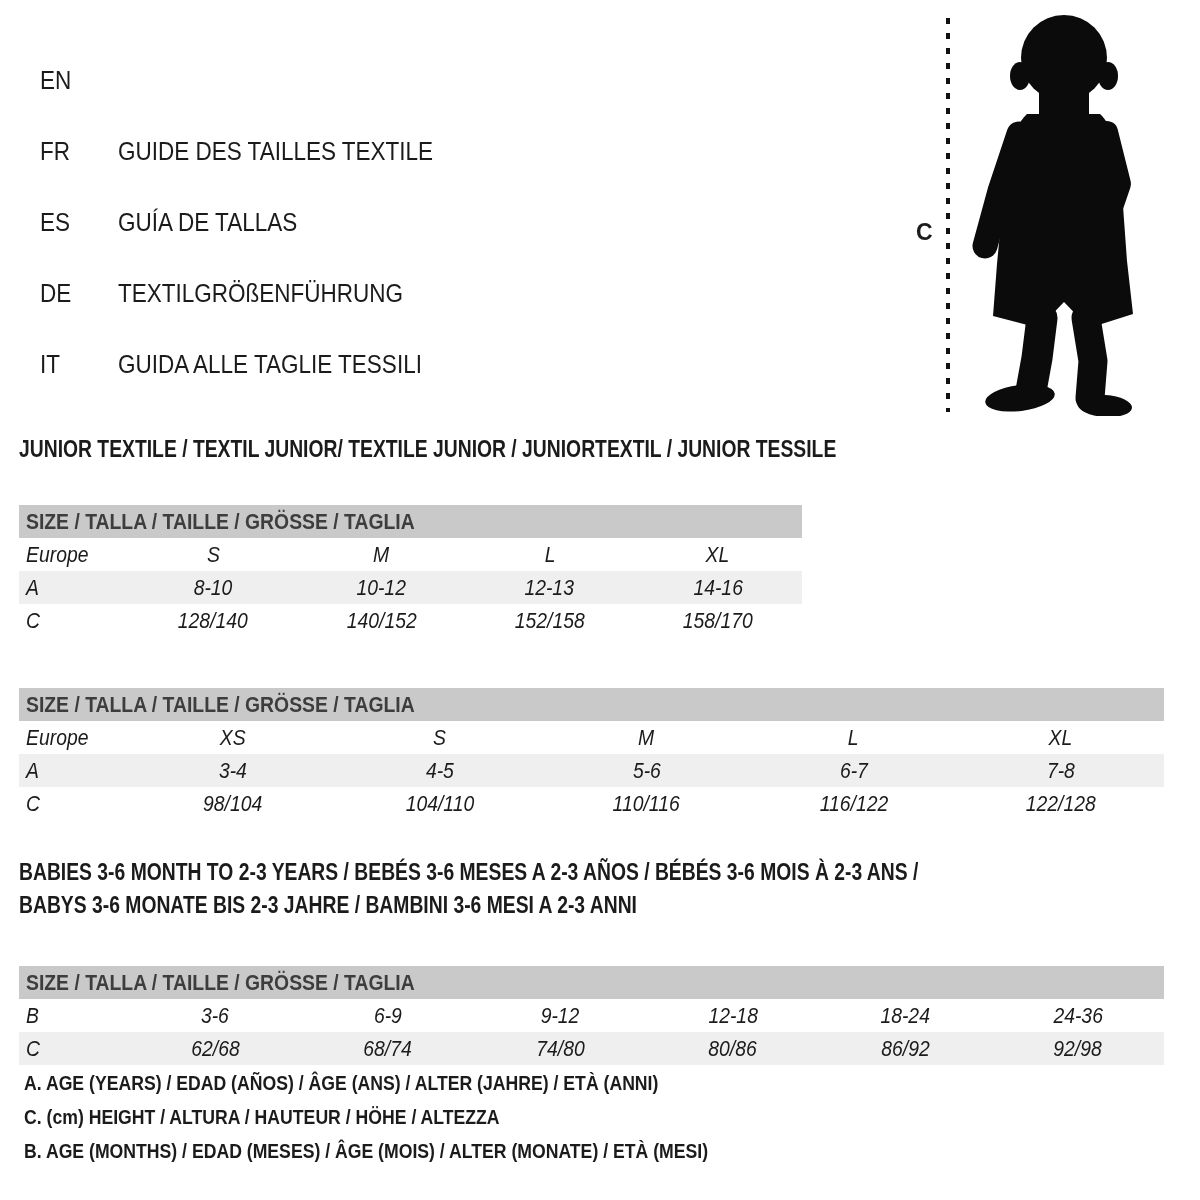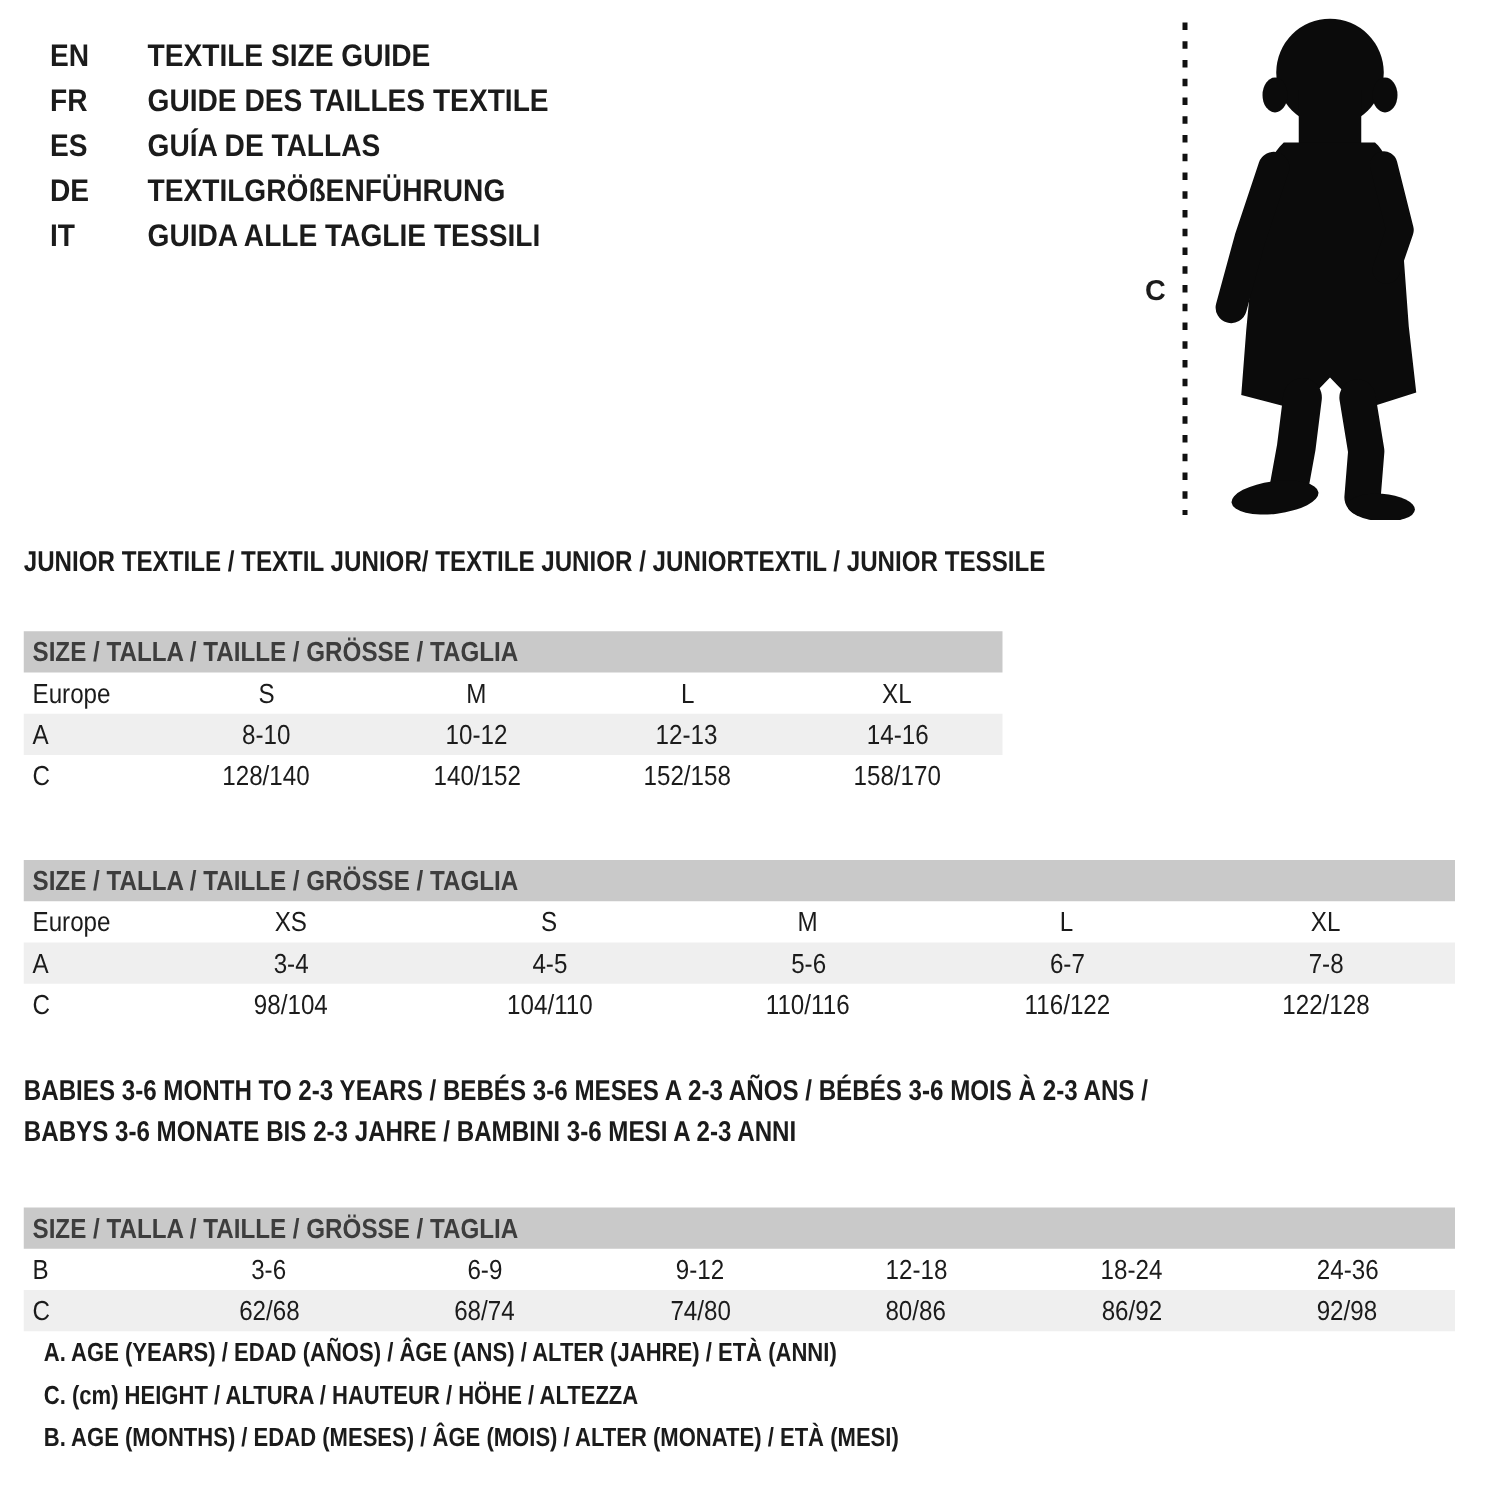--- a/index.html
+++ b/index.html
@@ -8,21 +8,21 @@
     position:relative; background:#ffffff; color:#1b1b1b;
     font-family:"Liberation Sans", sans-serif; overflow:hidden;
   }
   
   .cxl { display:inline-block; transform:scaleX(.84); transform-origin:0 50%; white-space:nowrap; }
   .cxm { display:inline-block; transform:scaleX(.90); transform-origin:0 50%; white-space:nowrap; }
   .cxc { display:inline-block; transform:scaleX(.88); white-space:nowrap; }
 
   
   .langs { position:absolute; left:40px; top:27px; }
-  .lang-row { display:flex; align-items:center; height:36px; font-size:25px; font-weight:700; }
+  .lang-row { display:flex; align-items:center; height:36px; font-size:25px; font-weight:400;margin-top:35px; }
   .lang-code { width:78px; }
 
   
   .figure-svg { position:absolute; left:905px; top:6px; width:260px; height:410px; }
   .c-label { position:absolute; left:916px; top:219px; font-size:23px; font-weight:700; }
 
   
   .section { position:absolute; left:19px; width:1145px; }
   #sec-junior { top:437px; }
   #sec-children { top:644px; }
@@ -32,36 +32,35 @@
   .subsm { font-size:15px; position:relative; top:4px; }
 
   .sg-table { margin-top:21px; }
   .w-junior { width:783px; }
   .w-full { width:1145px; }
   .mt-child { margin-top:23px; }
   .mt-babies { margin-top:6px; }
 
   .bar { height:33px; background:#c9c9c9; display:flex; align-items:center;
          padding-left:7px; font-size:22px; font-weight:700; color:#3d3d3d;margin-top:44px; }
-  .row { height:33px; display:flex; align-items:center; font-size:22px; font-weight:400; }
+  .row { height:33px; display:flex; align-items:center; font-size:22px; font-weight:400;font-style:italic; }
   .row.shade { background:#efefef; }
   .rlabel { width:110px; padding-left:7px; }
   .cell { flex:1; text-align:center; }
 
   
-  .footer { position:absolute; left:35px; top:1066px; }
+  .footer { position:absolute; left:24px; top:1066px; }
   .fline { height:34px; display:flex; align-items:center; font-size:21px; font-weight:700; }
 </style>
 </head>
 <body>
 
 <div class="langs">
   <div class="lang-row">
     <span class="lang-code"><span class="cxm">EN</span></span>
-    <span><span class="cxm">TEXTILE SIZE GUIDE</span></span>
   </div>
   <div class="lang-row">
     <span class="lang-code"><span class="cxm">FR</span></span>
     <span><span class="cxm">GUIDE DES TAILLES TEXTILE</span></span>
   </div>
   <div class="lang-row">
     <span class="lang-code"><span class="cxm">ES</span></span>
     <span><span class="cxm">GUÍA DE TALLAS</span></span>
   </div>
   <div class="lang-row">

